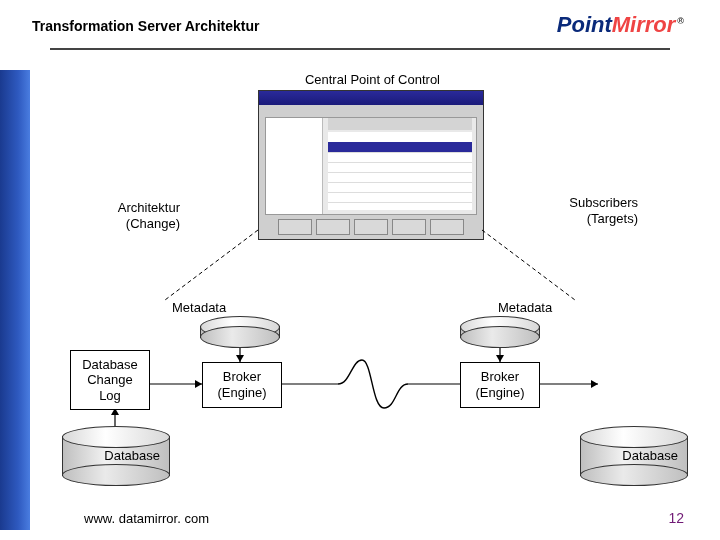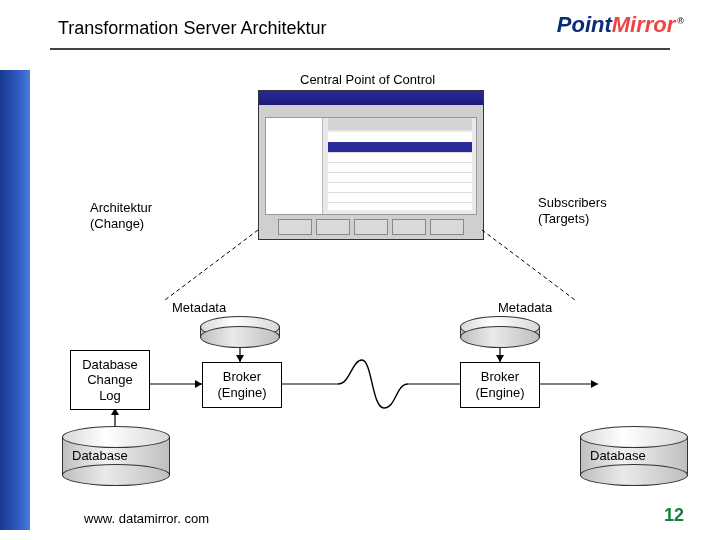--- a/index.html
+++ b/index.html
@@ -1,41 +1,41 @@
 <!DOCTYPE html>
 <html><head>
 <meta charset="utf-8">
 <style>
   html,body{margin:0;padding:0;width:720px;height:540px;font-family:Arial,Helvetica,sans-serif;background:#fff;color:#000;overflow:hidden}
   .slide{position:relative;width:720px;height:540px}
   .hdr{position:absolute;left:0;top:18px;width:720px;height:42px}
-  .title{position:absolute;left:58px;top:0;font-size:18px;font-weight:normal}
+  .title{position:absolute;left:32px;top:0;font-size:14px;font-weight:bold}
   .hr{position:absolute;left:50px;top:30px;width:620px;height:2px;background:#444}
   .logo{position:absolute;right:36px;top:-6px;font-size:22px;font-weight:bold;font-style:italic;color:#0a2a7a}
   .logo .m{color:#ef4444}
   .logo sup{font-size:9px;font-style:normal;color:#333;margin-left:2px}
   .sidebar{position:absolute;left:0;top:70px;width:30px;height:460px;background:linear-gradient(to right,#1a3a8f 0%,#2e59bf 60%,#4a7de0 100%)}
-  .caption{position:absolute;text-align:left;font-size:13px;line-height:1.25}
+  .caption{position:absolute;text-align:right;font-size:13px;line-height:1.25}
   .ctrl-img{position:absolute;left:258px;top:90px;width:224px;height:148px;background:#cfcfcf;border:1px solid #333}
   .ctrl-img .tb{position:absolute;left:0;top:0;right:0;height:14px;background:linear-gradient(#2a2a9a,#1a1a7a)}
   .ctrl-img .pane{position:absolute;left:6px;right:6px;top:26px;bottom:24px;background:#e9e9e9;border:1px solid #999}
   .ctrl-img .list{position:absolute;left:0;top:0;bottom:0;width:56px;background:#fff;border-right:1px solid #bbb}
   .ctrl-img .grid{position:absolute;left:62px;right:4px;top:14px;bottom:4px;background:#fff}
   .ctrl-img .ghdr{position:absolute;left:62px;right:4px;top:0;height:12px;background:#d4d4d4}
   .ctrl-img .row{position:absolute;left:0;right:0;height:10px;border-bottom:1px solid #ddd}
   .ctrl-img .btns{position:absolute;left:6px;right:6px;bottom:4px;height:16px;display:flex;gap:4px;justify-content:center}
   .ctrl-img .b{width:32px;height:14px;background:#d9d9d9;border:1px solid #888}
   svg.conn{position:absolute;left:0;top:0;width:720px;height:540px;pointer-events:none}
   .box{position:absolute;background:#fff;border:1px solid #000;display:flex;align-items:center;justify-content:center;text-align:center;font-size:13px;line-height:1.2}
   .cyl{position:absolute}
   .cyl .body{position:absolute;left:0;right:0;top:10px;bottom:10px;background:linear-gradient(to right,#bfbfbf,#f2f2f2 40%,#bfbfbf);border-left:1px solid #333;border-right:1px solid #333}
   .cyl .top{position:absolute;left:0;right:0;top:0;height:20px;border:1px solid #333;border-radius:50%/50%;background:linear-gradient(to right,#d8d8d8,#fff 40%,#d8d8d8)}
   .cyl .bot{position:absolute;left:0;right:0;bottom:0;height:20px;border:1px solid #333;border-radius:50%/50%;background:linear-gradient(to right,#bfbfbf,#eaeaea 40%,#bfbfbf)}
   .footer-url{position:absolute;left:84px;bottom:14px;font-size:13px}
-  .footer-num{position:absolute;right:36px;bottom:14px;font-size:18px;color:#15803d;font-weight:bold}
+  .footer-num{position:absolute;right:36px;bottom:14px;font-size:14px;color:#701a75;font-weight:normal}
 </style>
 </head>
 <body>
 
 <div class="slide">
 
   <div class="hdr">
     <div class="title">Transformation Server Architektur</div>
     <div class="logo">
       <span>Point</span><span class="m">Mirror</span><sup>®</sup>

